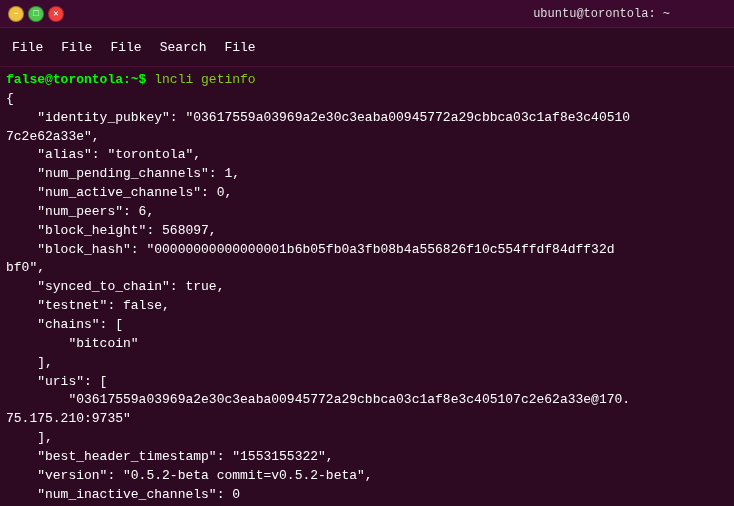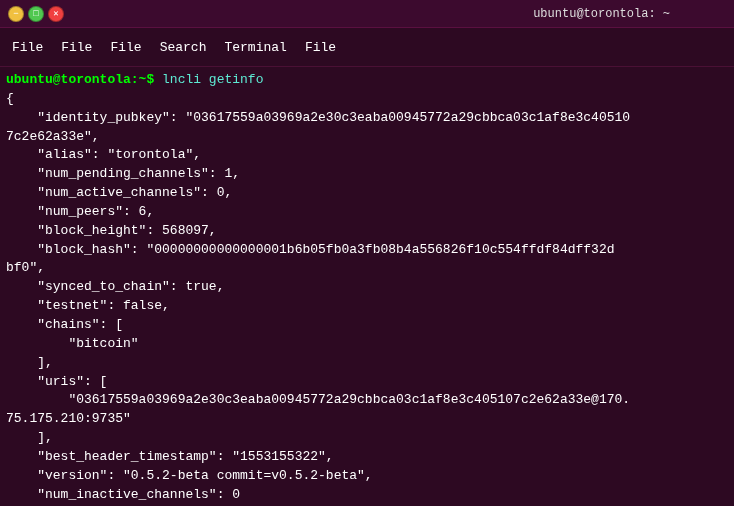--- a/index.html
+++ b/index.html
@@ -80,21 +80,21 @@
       overflow: hidden;
       line-height: 1.45;
     }
 
     .prompt {
       color: #00ff00;
       font-weight: bold;
     }
 
     .command {
-      color: #5eead4;
+      color: #84cc16;
     }
 
     .output {
       color: #ffffff;
       white-space: pre;
     }
   </style>
 </head>
 <body>
 
@@ -106,27 +106,26 @@
   </div>
   <div class="titlebar-title">ubuntu@torontola: ~</div>
   <div style="width:56px"></div>
 </div>
 
 <div class="menubar">
   <div class="menu-item">File</div>
   <div class="menu-item">File</div>
   <div class="menu-item">File</div>
   <div class="menu-item">Search</div>
-  <div class="menu-item">Terminal</div>
   <div class="menu-item">File</div>
 </div>
 
 <div class="terminal">
   <div>
-    <span class="prompt">ubuntu@torontola:~$</span><span class="command"> lncli getinfo</span>
+    <span class="prompt">false@torontola:~$</span><span class="command"> lncli getinfo</span>
   </div>
   <div class="output">{
     "identity_pubkey": "03617559a03969a2e30c3eaba00945772a29cbbca03c1af8e3c40510
 7c2e62a33e",
     "alias": "torontola",
     "num_pending_channels": 1,
     "num_active_channels": 0,
     "num_peers": 6,
     "block_height": 568097,
     "block_hash": "00000000000000001b6b05fb0a3fb08b4a556826f10c554ffdf84dff32d

